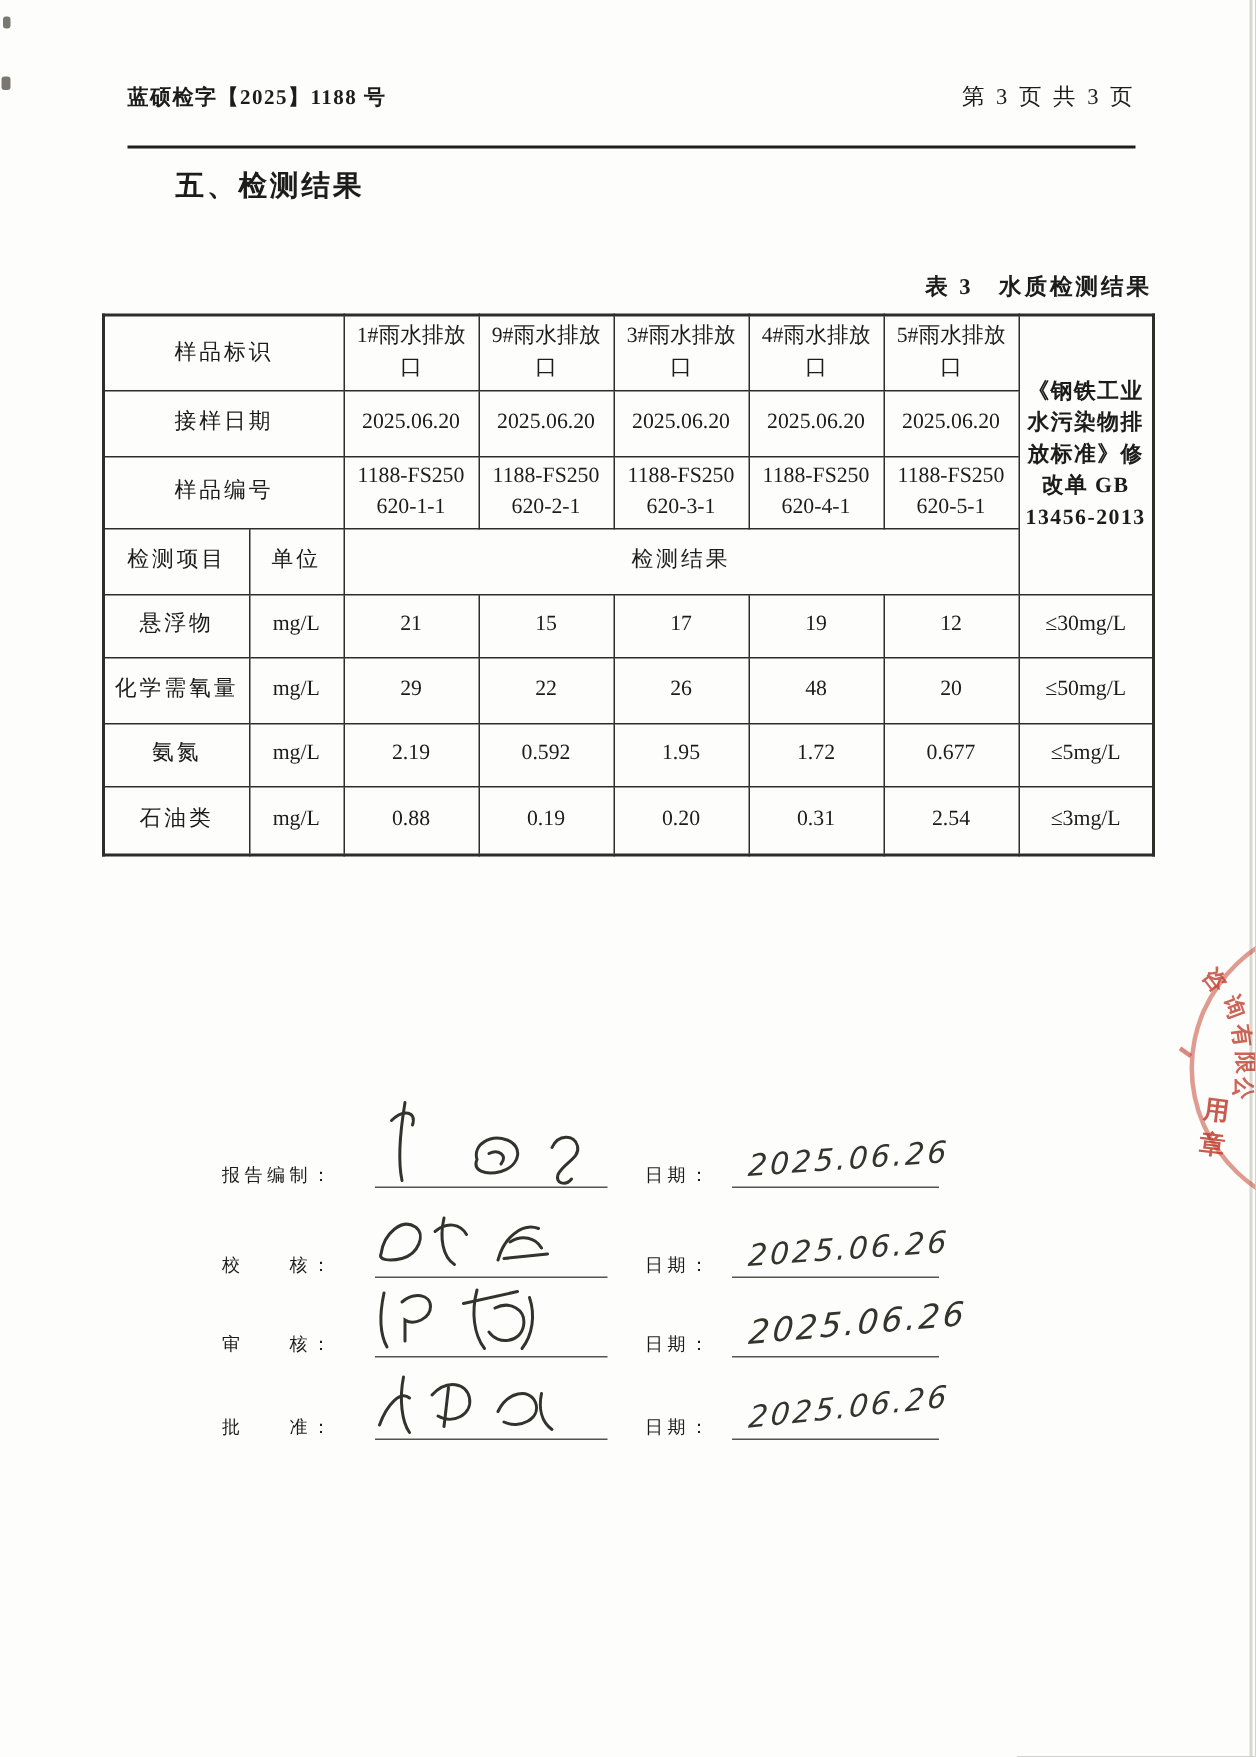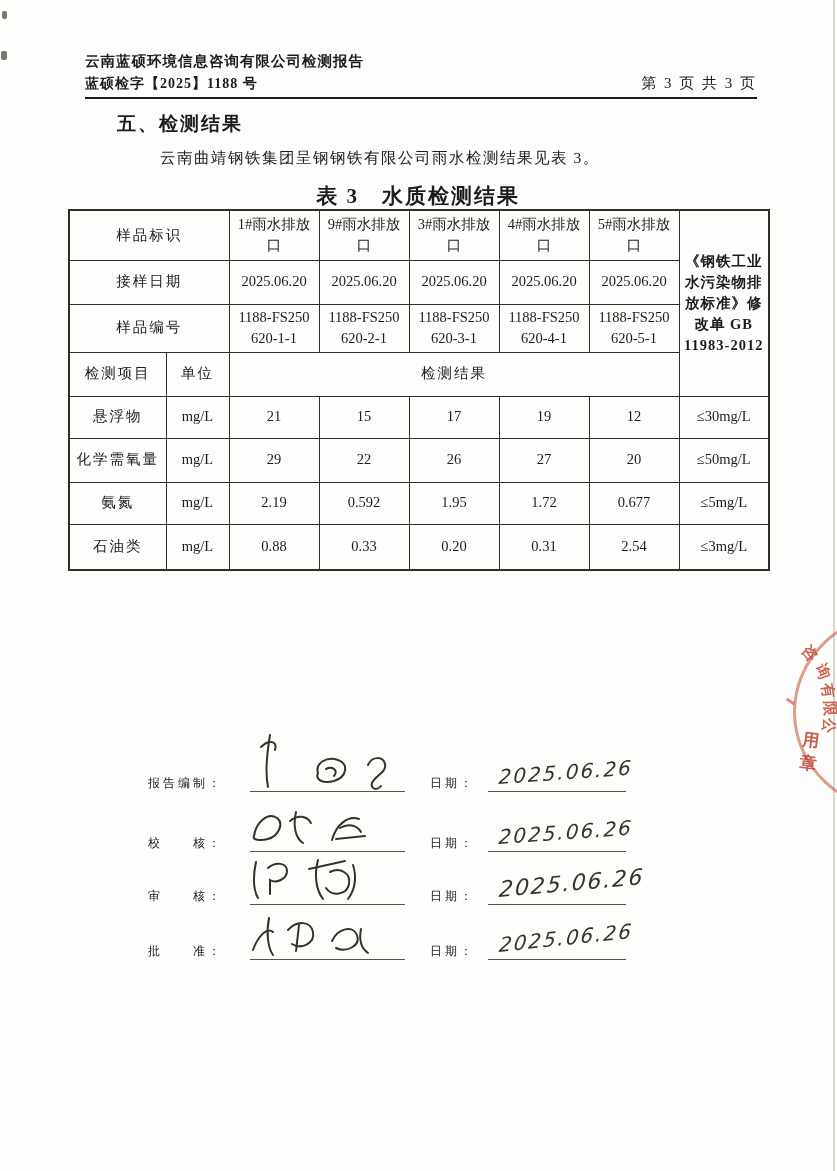--- a/index.html
+++ b/index.html
@@ -17,22 +17,22 @@
 
   
   .header { position:absolute; left:85px; top:52px; width:672px; }
   .hdr-line1 { font-size:14.5px; font-weight:600; letter-spacing:1px; }
   .hdr-line2 { font-size:14px; font-weight:600; letter-spacing:1px; margin-top:4px; }
   .page-indicator { position:absolute; right:0; bottom:0; font-size:15px; letter-spacing:2px; font-weight:400; }
   .hdr-rule { position:absolute; left:85px; top:97px; width:672px; height:2px; background:#1e1e1c; }
 
   .section-title { position:absolute; left:117px; top:111px; font-size:19px; font-weight:bold; letter-spacing:2px;text-align:center; }
   .intro { position:absolute; left:160px; top:148px; font-size:15.5px; letter-spacing:1.5px; }
-  .table-title { position:absolute; left:68px; top:182px; width:700px; text-align:center;
-    font-size:21px; font-weight:bold; letter-spacing:2px; }
+  .table-title { position:absolute; left:68px; top:182px; width:700px; text-align:right;
+    font-size:15px; font-weight:bold; letter-spacing:2px; }
 
   
   table.results { position:absolute; left:68px; top:209px; width:700px;
     border-collapse:collapse; table-layout:fixed; }
   table.results td {
     border:1.6px solid #2d2d2a; text-align:center; vertical-align:middle;
     font-size:14.5px; padding:2px 3px; white-space:pre-line; line-height:1.45;
   }
   table.results { border:2px solid #2d2d2a; }
   td.zh { letter-spacing:2px; font-size:15px; }
@@ -71,28 +71,26 @@
 </head>
 <body>
 
 <div class="page">
 
   <div class="edge-line"></div>
   <div class="speck speck-1"></div>
   <div class="speck speck-2"></div>
 
   <div class="header">
-    <div class="hdr-line1">云南蓝硕环境信息咨询有限公司检测报告</div>
     <div class="hdr-line2">蓝硕检字【2025】1188 号</div>
     <div class="page-indicator">第 3 页 共 3 页</div>
   </div>
   <div class="hdr-rule"></div>
 
   <div class="section-title">五、检测结果</div>
-  <div class="intro">云南曲靖钢铁集团呈钢钢铁有限公司雨水检测结果见表 3。</div>
   <div class="table-title">表 3　水质检测结果</div>
 
   <table class="results">
     <colgroup>
       <col style="width:97px">
         <col style="width:63px">
       <col style="width:90px">
         <col style="width:90px">
         <col style="width:90px">
       <col style="width:90px">
@@ -109,21 +107,21 @@
       <td>3#雨水排放
 口</td>
       <td>4#雨水排放
 口</td>
       <td>5#雨水排放
 口</td>
       <td class="std" rowspan="4">《钢铁工业
 水污染物排
 放标准》修
 改单 GB
-11983-2012</td>
+13456-2013</td>
     </tr>
     <tr class="r2">
       <td class="zh" colspan="2">接样日期</td>
       <td>2025.06.20</td>
       <td>2025.06.20</td>
       <td>2025.06.20</td>
       <td>2025.06.20</td>
       <td>2025.06.20</td>
     </tr>
     <tr class="r3">
@@ -153,39 +151,39 @@
       <td>19</td>
       <td>12</td>
       <td class="limit">≤30mg/L</td>
     </tr>
     <tr class="r6">
       <td class="zh">化学需氧量</td>
       <td>mg/L</td>
       <td>29</td>
       <td>22</td>
       <td>26</td>
-      <td>27</td>
+      <td>48</td>
       <td>20</td>
       <td class="limit">≤50mg/L</td>
     </tr>
     <tr class="r7">
       <td class="zh">氨氮</td>
       <td>mg/L</td>
       <td>2.19</td>
       <td>0.592</td>
       <td>1.95</td>
       <td>1.72</td>
       <td>0.677</td>
       <td class="limit">≤5mg/L</td>
     </tr>
     <tr class="r8">
       <td class="zh">石油类</td>
       <td>mg/L</td>
       <td>0.88</td>
-      <td>0.33</td>
+      <td>0.19</td>
       <td>0.20</td>
       <td>0.31</td>
       <td>2.54</td>
       <td class="limit">≤3mg/L</td>
     </tr>
   </tbody>
     </table>
 
   <div class="sign-row sr-1">
     <span class="role-label">报告编制：</span>

